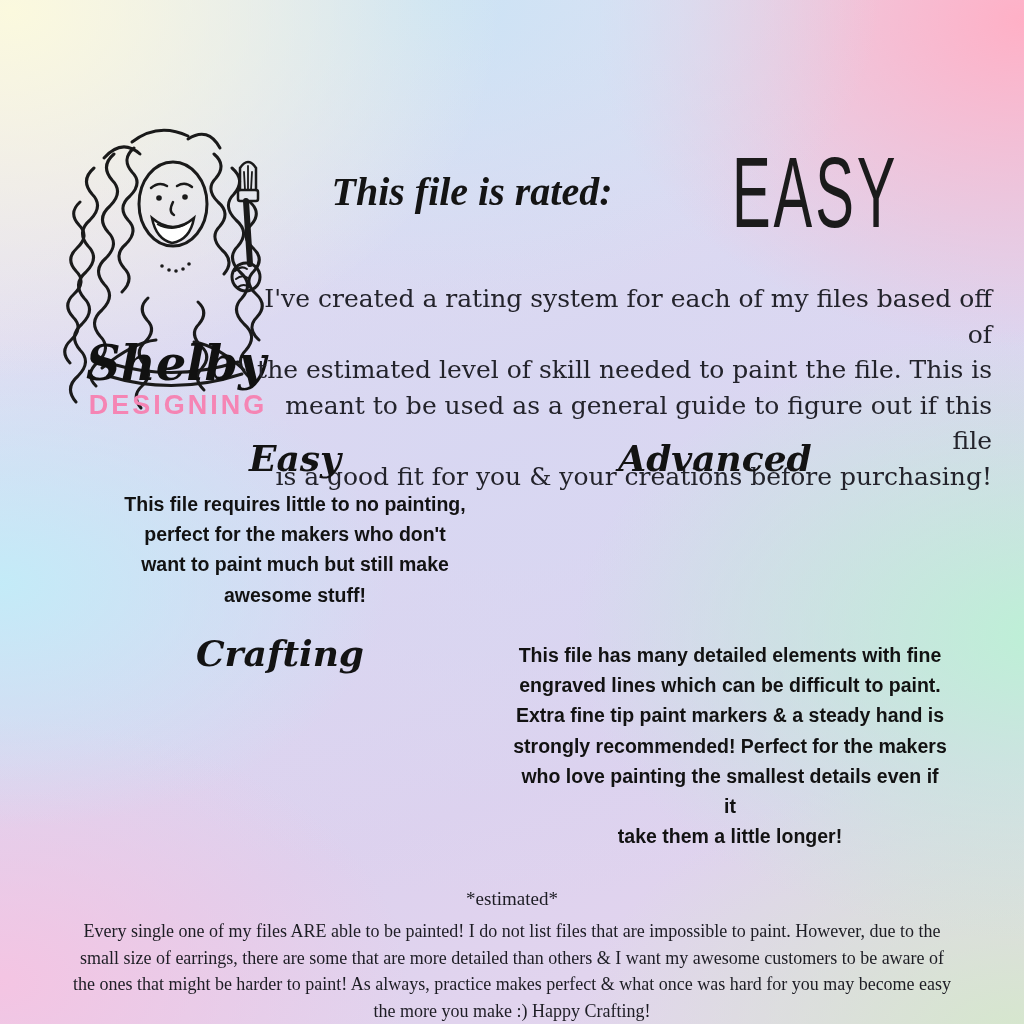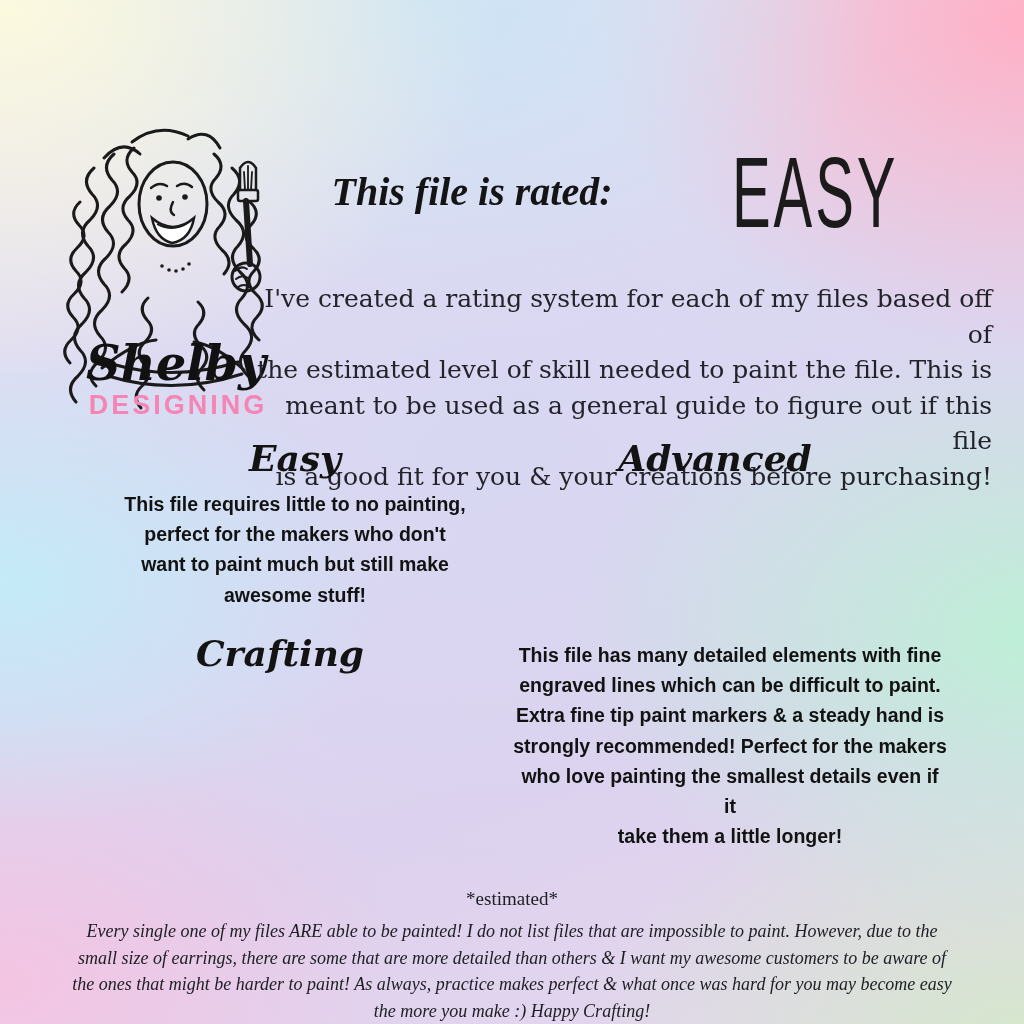--- a/index.html
+++ b/index.html
@@ -66,21 +66,21 @@
   .level.beginner {top:437px;left:500px;width:430px;}
   .level.moderate {top:632px;left:60px; width:440px;}
   .level.advanced {top:632px;left:505px;width:450px;}
 
   .disclaimer{
     top:888px;left:35px;width:954px;
     font-family:"Liberation Serif",serif;
     color:#1d1d24;
   }
   .disclaimer .dhead{font-size:19px;margin:0 0 2px 0;font-weight:400;}
-  .disclaimer .dbody{font-size:18px;line-height:1.48;margin:8px;font-style:italic;}
+  .disclaimer .dbody{font-size:18px;line-height:1.48;margin:8px;}
 
   .logo{top:106px;left:36px;width:250px;height:335px;text-decoration:underline;}
   .logo svg{display:block;}
 </style>
 </head>
 <body>
 
 <div class="page">
 
 

